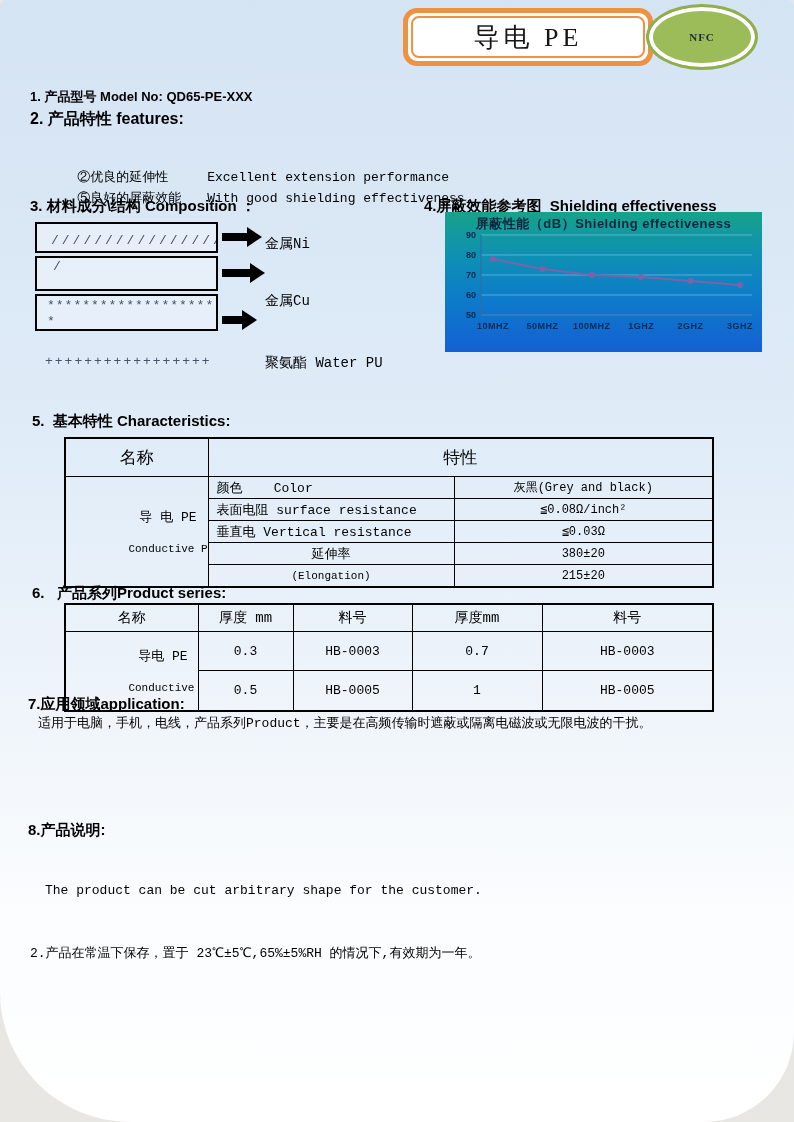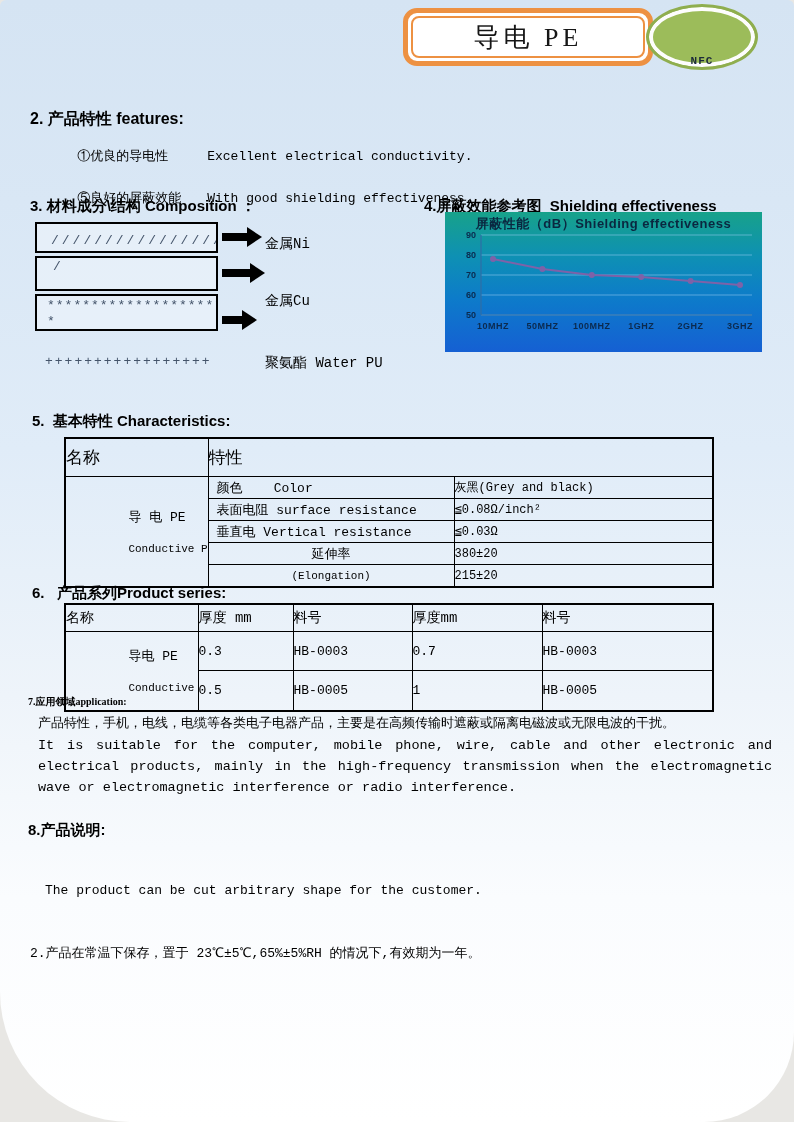--- a/index.html
+++ b/index.html
@@ -9,22 +9,22 @@
     border-radius:6px 6px 90px 130px;
     font-family:"Liberation Mono",monospace;color:#000;
   }
   .abs{position:absolute;}
   .hd{font-family:"Liberation Sans",sans-serif;font-weight:bold;white-space:pre-wrap;}
   
   .title-box{left:403px;top:8px;width:250px;height:58px;border:5px solid #ed9142;border-radius:14px;background:#fff;box-sizing:border-box;padding:3px;}
   .title-box .inner{width:100%;height:100%;border:2px solid #ed9142;border-radius:8px;box-sizing:border-box;
     display:flex;align-items:center;justify-content:center;font-family:"Liberation Serif",serif;font-size:26px;letter-spacing:4px;color:#161616;}
   .nfc{left:646px;top:4px;width:112px;height:66px;border-radius:50%;background:#9cbc5a;border:3px solid #8fae4f;
-    box-shadow:inset 0 0 0 4px #fdfdfd;box-sizing:border-box;display:flex;align-items:flex-end;justify-content:center;
-    font-family:Liberation Mono, monospace;font-weight:bold;font-size:11px;color:#1c2b3a;letter-spacing:1px;}
+    box-shadow:inset 0 0 0 4px #fdfdfd;box-sizing:border-box;display:flex;align-items:center;justify-content:center;
+    font-family:Liberation Serif, serif;font-weight:bold;font-size:11px;color:#1c2b3a;letter-spacing:1px;}
   
   .model-line{left:30px;top:88px;font-size:13px;}
   .feat-head{left:30px;top:109px;font-size:16px;}
   .feat-row{left:46px;font-size:13px;white-space:pre;}
   .feat-row .cn{display:inline-block;width:130px;}
   .sec3-head{left:30px;top:197px;font-size:15px;}
   .sec4-head{left:424px;top:197px;font-size:15px;}
   
   .layer{left:35px;width:183px;border:2px solid #000;background:rgba(244,249,253,.45);box-sizing:border-box;color:#44546a;font-size:13px;overflow:hidden;}
   .layer.l1{top:222px;height:31px;padding:9px 0 0 14px;letter-spacing:3px;}
@@ -42,57 +42,58 @@
   .chart{left:445px;top:212px;width:317px;height:140px;}
   .chart .ctitle{position:absolute;top:3px;left:0;width:100%;text-align:center;font-family:"Liberation Sans",sans-serif;
     font-weight:bold;font-size:13px;color:#0a2740;letter-spacing:.5px;white-space:pre;}
   .chart .cxlabel{position:absolute;bottom:1px;left:0;width:100%;text-align:center;font-family:"Liberation Sans",sans-serif;
     font-weight:bold;font-size:12px;color:#11395f;letter-spacing:1px;white-space:pre;}
   .chart svg{position:absolute;left:0;top:0;}
   
   .sec5-head{left:32px;top:412px;font-size:15px;}
   .sec6-head{left:32px;top:584px;font-size:15px;}
   table{border-collapse:collapse;border:2px solid #000;table-layout:fixed;}
-  td{border:1px solid #000;padding:0;overflow:hidden;}
+  td{border:1px solid #000;padding:0;text-align:center;overflow:hidden;}
   .t1{left:64px;top:437px;width:648px;}
   .t1 .th{font-size:17px;height:37px;font-family:"Liberation Serif",serif;}
   .t1 td{font-size:13px;height:21px;white-space:pre;}
   .t1 .prop{text-align:left;padding-left:8px;}
   .t1 .propc{text-align:center;padding-left:0;}
   .t1 .vals{font-size:12px;}
   .t1 .lbl .en{font-size:11px;}
   .t2{left:64px;top:603px;width:649px;}
   .t2 .th{font-size:14px;height:26px;font-weight:normal;}
   .t2 td{font-size:13px;height:22px;white-space:pre;}
   .t2 .lbl .en{font-size:11px;}
   
-  .sec7-head{left:28px;top:695px;font-size:10px;font-family:Liberation Serif, serif;}
+  .sec7-head{left:28px;top:695px;font-size:15px;}
   .app-cn{left:38px;top:714px;width:740px;font-size:13px;}
   .app-en{left:38px;top:735px;width:734px;font-size:13.5px;line-height:21px;text-align:justify;}
   
   .sec8-head{left:28px;top:821px;font-size:15px;}
   .notes{left:30px;top:838px;width:745px;font-size:13px;line-height:21px;white-space:pre-wrap;}
   .notes .en{padding-left:15px;}
 </style>
 </head>
 <body>
 
 <div class="page">
 
   <div class="abs title-box">
     <div class="inner">导电 PE</div>
   </div>
   <div class="abs nfc">
     <span>NFC</span>
   </div>
 
+  <div class="abs hd model-line">1. 产品型号 Model No: QD65-PE-XXX</div>
 
   <div class="abs hd feat-head">2. 产品特性 features:</div>
-  <div class="abs feat-row" style="top:132px">
-    <span class="cn">①优良的导电性</span><span>Excellent electrical conductivity.</span>
+  <div class="abs feat-row" style="top:153px">
+    <span class="cn">②优良的延伸性</span><span>Excellent extension performance</span>
   </div>
   <div class="abs feat-row" style="top:174px">
     <span class="cn">⑤良好的屏蔽效能</span><span>With good shielding effectiveness.</span>
   </div>
 
   <div class="abs hd sec3-head">3. 材料成分\结构 Composition ：</div>
   <div class="abs hd sec4-head">4.屏蔽效能参考图  Shielding effectiveness</div>
 
   <div class="abs layer l1">//////////////////</div>
   <div class="abs layer l2">/</div>
@@ -205,22 +206,21 @@
     <tr>
       <td>0.5</td>
       <td>HB-0005</td>
       <td>1</td>
       <td>HB-0005</td>
     </tr>
   </tbody>
     </table>
 
   <div class="abs hd sec7-head">7.应用领域application:</div>
-  <div class="abs app-cn">产品特性，手机，电线，电缆等各类电子电器产品，主要是在高频传输时遮蔽或隔离电磁波或无限电波的干扰。</div>
-  <div class="abs app-en">It is suitable for the computer, mobile phone, wire, cable and other electronic and electrical products, mainly in the high-frequency transmission when the electromagnetic wave or electromagnetic interference or radio interference.</div>
+  <div class="abs app-cn">适用于电脑，手机，电线，产品系列Product，主要是在高频传输时遮蔽或隔离电磁波或无限电波的干扰。</div>
 
   <div class="abs hd sec8-head">8.产品说明:</div>
   <div class="abs notes">
     <div class="en">The product can be cut arbitrary shape for the customer.</div>
     <div>2.产品在常温下保存，置于 23℃±5℃,65%±5%RH 的情况下,有效期为一年。</div>
     
     
     
     
     

